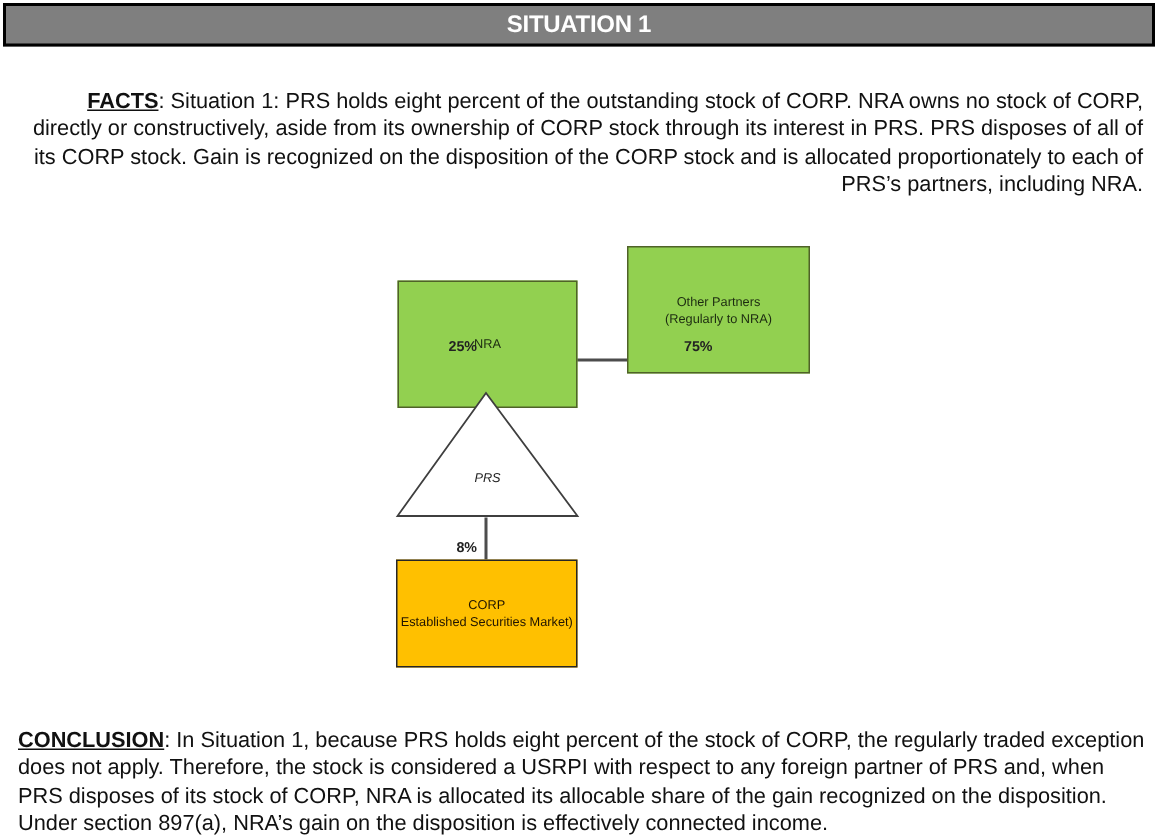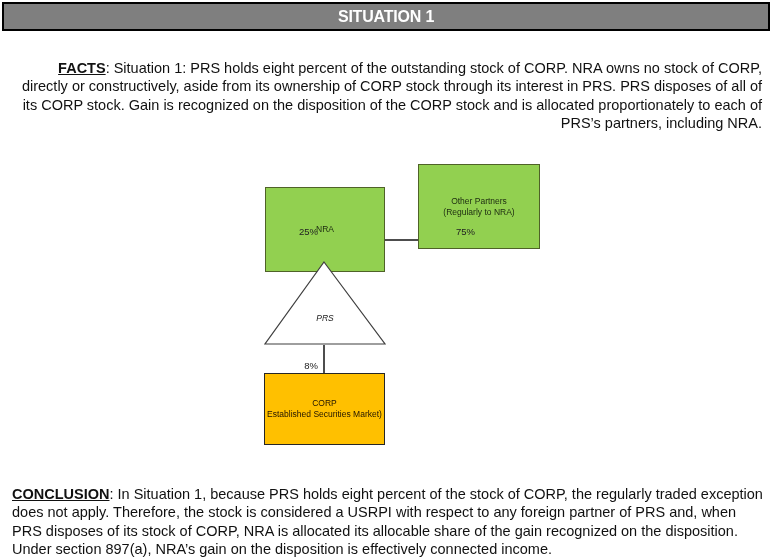--- a/index.html
+++ b/index.html
@@ -95,20 +95,21 @@
     font-size: 8.5px;
     color: #222222;
     font-style: italic;
   }
 
   .pct-label {
     position: absolute;
     font-size: 9.5px;
     color: #222222;
     text-align: right;
+    font-weight: bold;
   }
   .pct-25 { left: 286px; top: 226px; width: 32px; }
   .pct-75 { left: 443px; top: 226px; width: 32px; }
   .pct-8  { left: 290px; top: 360px; width: 28px; }
 </style>
 </head>
 <body>
 
 <div class="header-bar">
   <span class="title">SITUATION 1</span>

